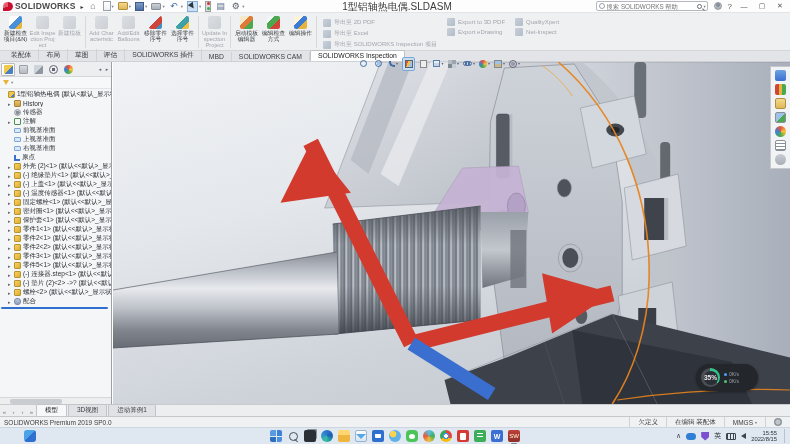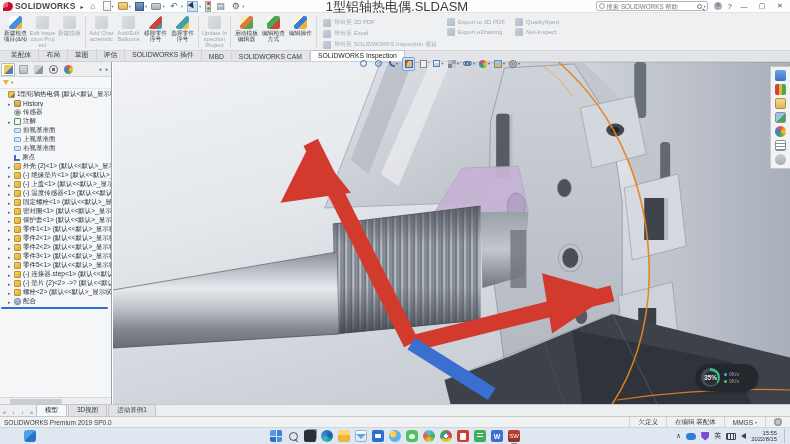--- a/index.html
+++ b/index.html
@@ -25,21 +25,21 @@
   .qi.print-icon{background:linear-gradient(#cdd2d8,#a8aeb6);border:1px solid #8a9098;width:10px;height:7px;border-radius:1px;}
   .qi.undo-icon::before{content:"↶";color:#3f6ea5;font-size:9px;}
   .qi.select-icon{background:#cfe0f2;border:1px solid #84aede;}
   .qi.select-icon::before{content:"";border-left:3px solid transparent;border-right:3px solid transparent;border-top:6px solid #2d3742;transform:rotate(-35deg);}
   .qi.rebuild-icon{background:#d8dcdf;border:1px solid #9aa0a6;width:6px;height:11px;display:flex;flex-direction:column;align-items:center;justify-content:space-around;}
   .qi.rebuild-icon::before{content:"";width:3px;height:3px;border-radius:50%;background:#d0352b;}
   .qi.rebuild-icon::after{content:"";width:3px;height:3px;border-radius:50%;background:#3fae4a;}
   .qi.file-properties-icon::before{content:"▤";font-size:9px;color:#5a6f8a;}
   .qi.options-icon::before{content:"⚙";font-size:9px;color:#5a6068;}
   .doc-title{position:absolute;left:4px;right:0;top:0;height:13px;display:flex;align-items:center;justify-content:center;
-    font-size:13px;color:#3a3a3c;pointer-events:none;}
+    font-size:10px;color:#3a3a3c;pointer-events:none;}
   .tb-right{margin-left:auto;display:flex;align-items:center;gap:6px;padding-right:4px;}
   .searchbox{display:flex;align-items:center;width:112px;height:10px;border:1px solid #b5b9bd;border-radius:2px;background:#fff;padding:0 2px;gap:2px;}
   .sb-logo{width:6px;height:6px;border-radius:50%;border:1px solid #98a0a8;flex:none;}
   .sb-text{flex:1;font-size:6.3px;color:#9aa0a6;border:none;outline:none;background:transparent;padding:0;height:8px;font-family:"Liberation Sans",sans-serif;}
   .sb-mag{width:5px;height:5px;border:1px solid #6a7078;border-radius:50%;position:relative;flex:none;}
   .sb-mag::after{content:"";position:absolute;left:4px;top:4px;width:3px;height:1px;background:#6a7078;transform:rotate(40deg);}
   .sb-caret{font-size:4.5px;color:#888;}
   .login-icon{width:8px;height:8px;border-radius:50%;background:radial-gradient(circle at 50% 32%,#8a9099 0 2px,transparent 2.2px),linear-gradient(#c8ccd2,#a9aeb5);border:1px solid #969ca4;}
   .help-q{font-size:8px;color:#555;}
   .wbtn{font-size:7px;color:#555;width:12px;text-align:center;}

